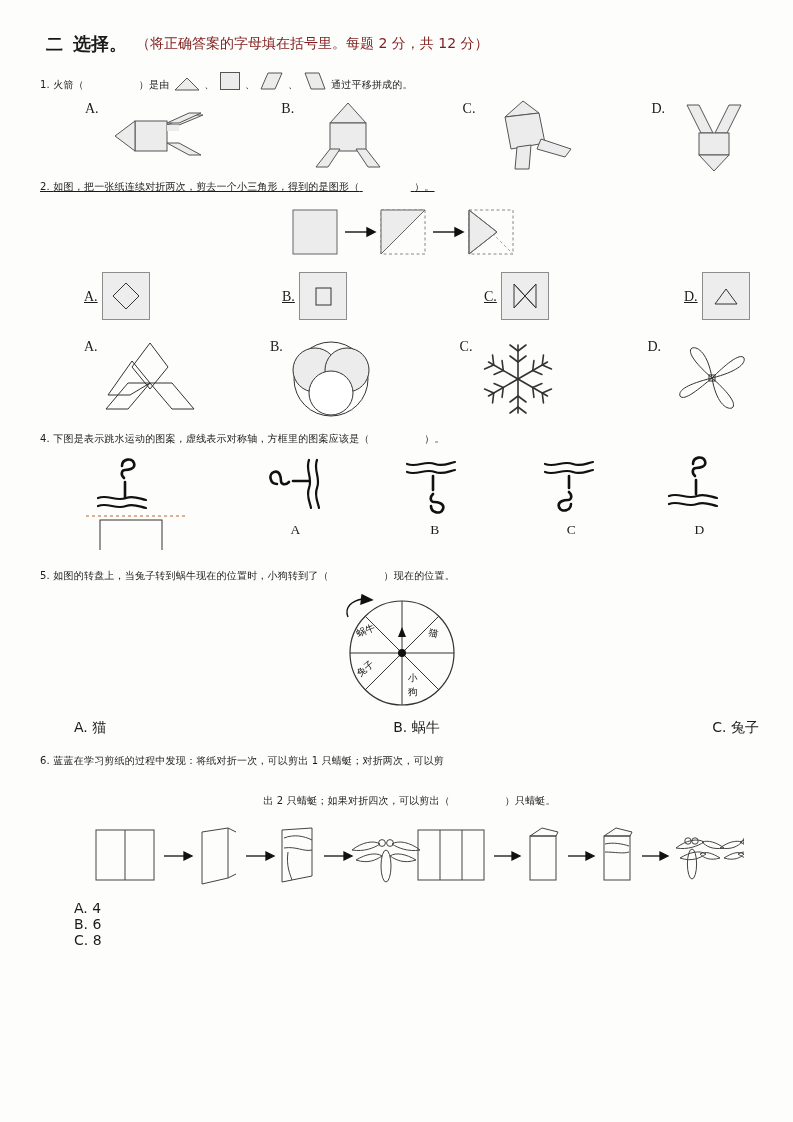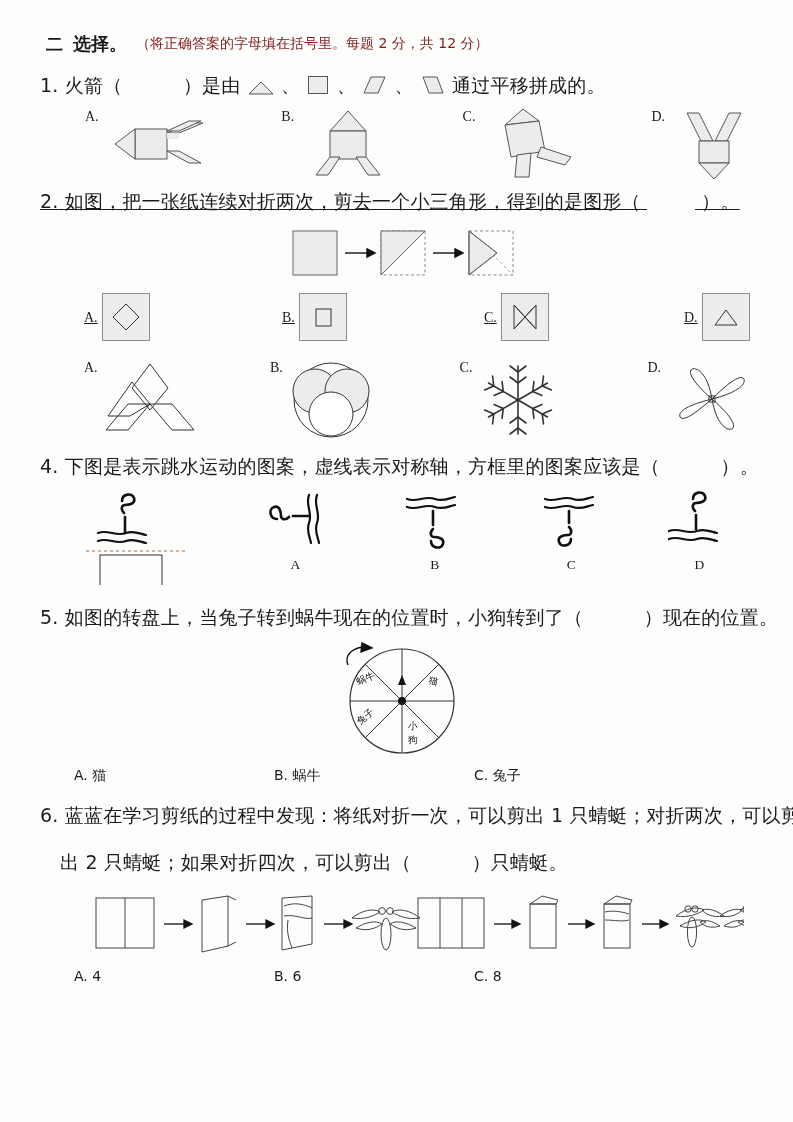--- a/index.html
+++ b/index.html
@@ -21,21 +21,21 @@
   .sec-head{display:flex;align-items:center;gap:9px;margin:6px 0 2px 6px;}
   .sec-num{
     font-size:17px;font-weight:bold;letter-spacing:1px;
     color:#141414;
   }
   .sec-title{font-size:18px;font-weight:bold;}
   .sec-desc{font-size:14px;color:#7f1d1d;}
 
   
   .q{margin-top:15px;}
-  .q-text{font-size:19px;line-height:1.5;letter-spacing:.2px;white-space:nowrap;}
+  .q-text{font-size:10px;line-height:1.5;letter-spacing:.2px;white-space:nowrap;}
   .q-indent{display:inline-block;margin-left:20px;}
   .blank{display:inline-block;width:48px;}
   .tag{font-style:italic;font-weight:bold;}
 
   .inline-ico{display:inline-block;vertical-align:-3px;margin:0 1px;}
 
   
   .opts{display:flex;margin-top:6px;}
   .opt{display:flex;align-items:flex-start;}
   .opt-lab{font-size:14px;font-family:"Liberation Serif",serif;margin-right:4px;padding-top:2px;}
@@ -429,33 +429,33 @@
             <text x="26" y="-18" transform="rotate(14,26,-18)">猫</text>
             <text x="-44" y="-16" transform="rotate(-22,-44,-16)">蜗牛</text>
             <text x="-42" y="24" transform="rotate(-40,-42,24)">兔子</text>
             <text x="6" y="28">小</text>
             <text x="6" y="42">狗</text>
           </g>
         </g>
       </svg>
     </div>
 
-    <div class="ans-row" style="padding-left:34px;margin-top:6px;">
+    <div class="ans-row" style="padding-left:34px;margin-top:6px;justify-content:space-between;">
       <span style="width:200px;">A. 猫</span>
       <span style="width:200px;">B. 蜗牛</span>
       <span>C. 兔子</span>
     </div>
   </div>
 
   <div class="q" style="margin-top:16px;">
     <div class="q-text">
       <span>6.</span>
       <span>蓝蓝在学习剪纸的过程中发现：将纸对折一次，可以剪出 1 只蜻蜓；对折两次，可以剪</span>
     </div>
-    <div class="q-text" style="margin-top:18px;">
+    <div class="q-text" style="margin-top:25px;text-align:center;">
       <span class="q-indent">出 2 只蜻蜓；如果对折四次，可以剪出（</span>
       <span class="blank"></span>
       <span>）只蜻蜓。</span>
     </div>
 
     <div style="margin-top:14px;padding-left:50px;display:flex;align-items:center;">
       <svg width="330" height="66">
         <g fill="none" stroke="#444" stroke-width="1">
           <rect x="6" y="8" width="58" height="50"></rect>
           <line x1="35" y1="8" x2="35" y2="58"></line>
@@ -530,20 +530,20 @@
             <path d="M24,-2 c-10,-8 -22,-10 -28,-6 c6,4 16,8 28,6 Z"></path>
             <path d="M20,8 c-10,-6 -20,-8 -26,-4 c6,4 14,8 26,4 Z"></path>
             <ellipse cx="6" cy="14" rx="4.6" ry="15"></ellipse>
             <circle cx="2" cy="-9" r="3.2"></circle>
               <circle cx="9" cy="-9" r="3.2"></circle>
           </g>
         </g>
       </svg>
     </div>
 
-    <div class="ans-row" style="padding-left:34px;margin-top:12px;">
+    <div class="ans-row" style="padding-left:34px;margin-top:12px;flex-direction:column;">
       <span style="width:200px;">A. 4</span>
       <span style="width:200px;">B. 6</span>
       <span>C. 8</span>
     </div>
   </div>
 
 </div>
 
 </body></html>

